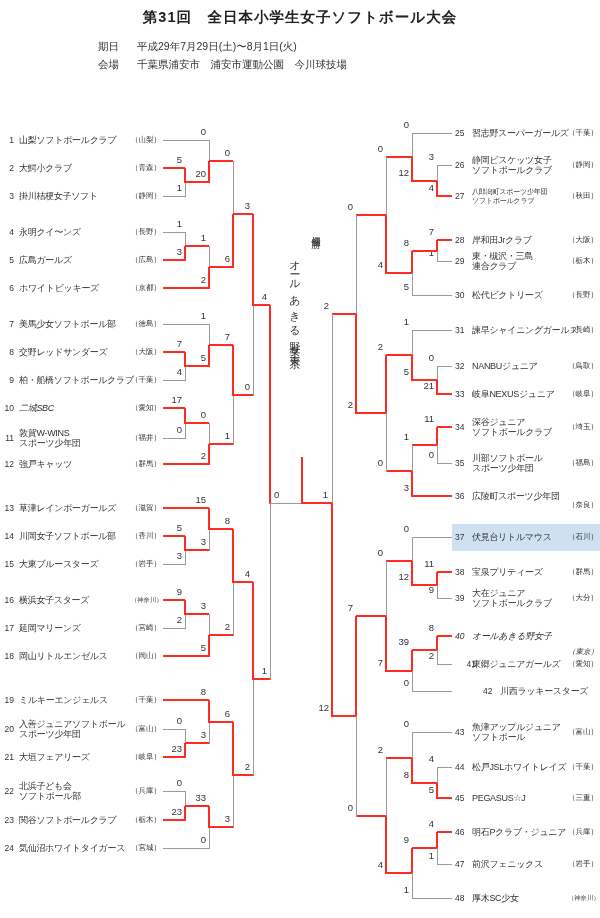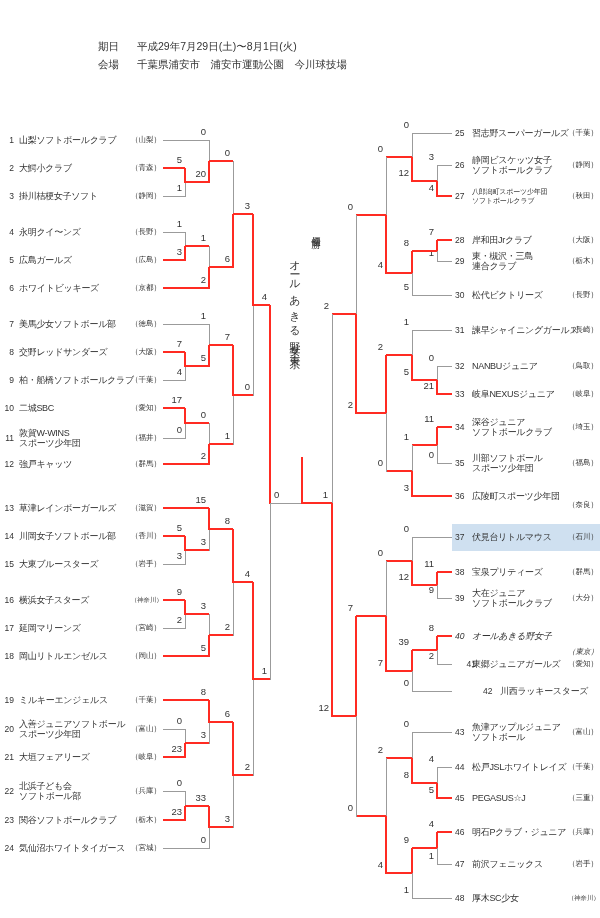--- a/index.html
+++ b/index.html
@@ -19,20 +19,21 @@
   .score{position:absolute;height:12px;line-height:12px;font-size:9.5px;color:#333;white-space:nowrap;}
   .vtext{position:absolute;writing-mode:vertical-rl;text-orientation:upright;color:#333;}
   #champ-note{font-size:9.5px;letter-spacing:2px;}
   #champ-name{font-size:11px;letter-spacing:3px;}
   .hl-box{position:absolute;}
 </style>
 </head>
 <body>
 
 <div id="page">
+  <div class="title">第31回　全日本小学生女子ソフトボール大会</div>
   <div class="hlabel" style="left:98px;top:40px;">期日</div>
   <div class="hvalue" style="left:137px;top:40px;">平成29年7月29日(土)〜8月1日(火)</div>
   <div class="hlabel" style="left:98px;top:58px;">会場</div>
   <div class="hvalue" style="left:137px;top:58px;">千葉県浦安市　浦安市運動公園　今川球技場</div>
 
   <div id="bracket">
       <div class="team-row" style="left: 0px; top: 133px; width: 163px; height: 14px;">
         <span class="seed">1</span>
         <span class="tname" style="left: 19px;">山梨ソフトボールクラブ</span>
         <span class="tpref" style="left: 131px;">（山梨）</span>
@@ -72,21 +73,21 @@
         <span class="tname" style="left: 19px;">交野レッドサンダーズ</span>
         <span class="tpref" style="left: 131px;">（大阪）</span>
       </div>
       <div class="team-row" style="left: 0px; top: 373px; width: 163px; height: 14px;">
         <span class="seed">9</span>
         <span class="tname" style="left: 19px;">柏・船橋ソフトボールクラブ</span>
         <span class="tpref" style="left: 131px;">（千葉）</span>
       </div>
       <div class="team-row" style="left: 0px; top: 401px; width: 163px; height: 14px;">
         <span class="seed">10</span>
-        <span class="tname" style="left: 19px;">二城SBC</span>
+        <span class="tname" style="left: 19px; font-style: italic;">二城SBC</span>
         <span class="tpref" style="left: 131px;">（愛知）</span>
       </div>
       <div class="team-row" style="left: 0px; top: 427.5px; width: 163px; height: 21px;">
         <span class="seed">11</span>
         <span class="tname" style="left: 19px;">敦賀W-WINS<br>スポーツ少年団</span>
         <span class="tpref" style="left: 131px;">（福井）</span>
       </div>
       <div class="team-row" style="left: 0px; top: 457px; width: 163px; height: 14px;">
         <span class="seed">12</span>
         <span class="tname" style="left: 19px;">強戸キャッツ</span>

